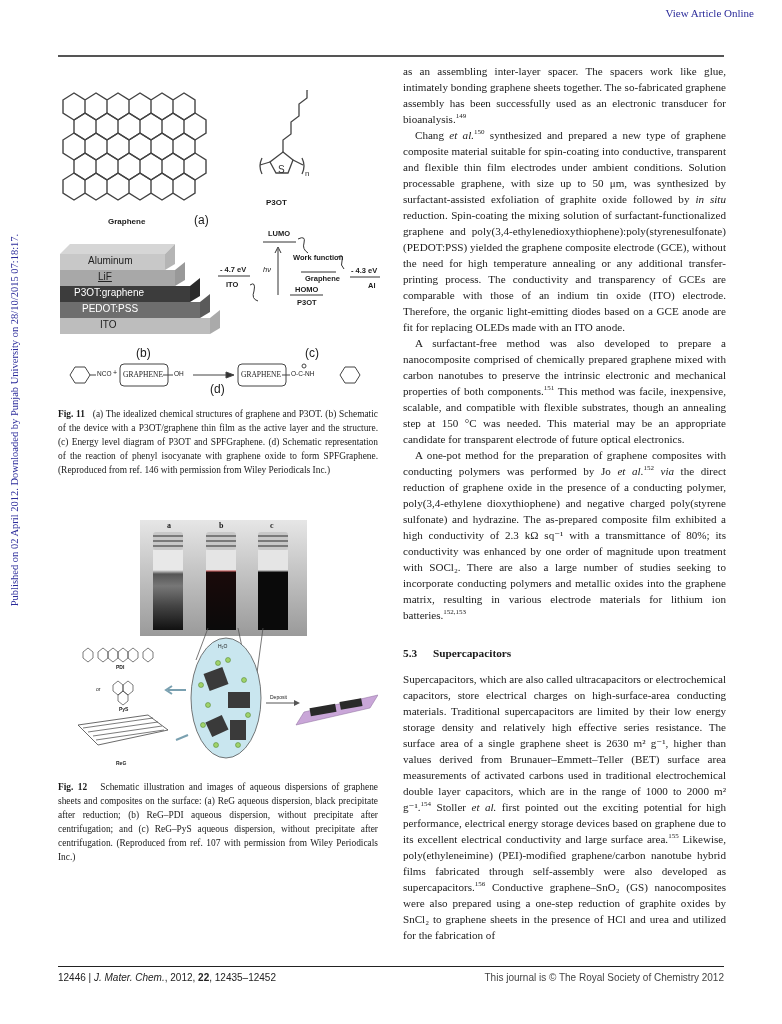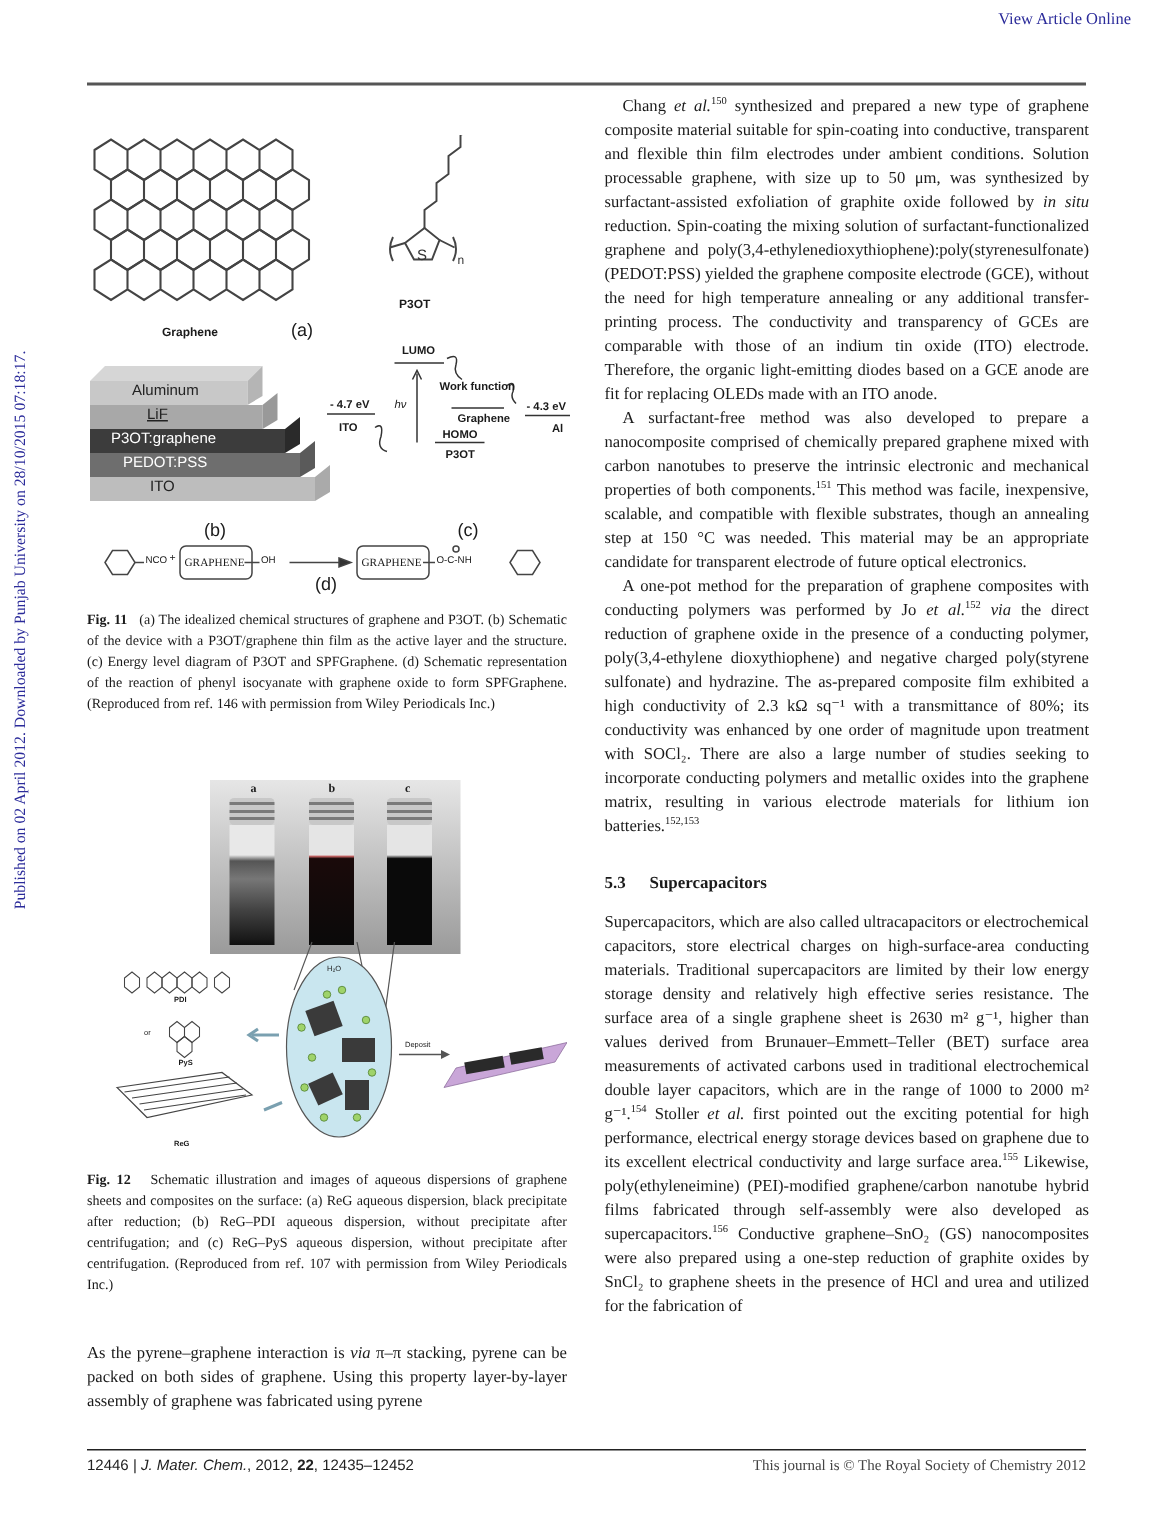--- a/index.html
+++ b/index.html
@@ -16,21 +16,21 @@
   .col-right p { margin:0; text-indent:0; }
   .col-right p.ind { text-indent:12px; }
   .col-left-bottom { position:absolute; left:58px; top:905px; width:320px; font-size:11.1px; line-height:16px; text-align:justify; }
   .col-left-bottom p { margin:0; }
   h3.section { font-size:11.3px; font-weight:bold; margin:0; font-family:"Liberation Serif", serif; }
   h3.section .num { display:inline-block; width:30px; }
   .caption { position:absolute; left:58px; width:320px; font-size:9.4px; line-height:14px; text-align:justify; }
   .caption b { font-weight:bold; }
   .bottom-rule { position:absolute; left:58px; top:966px; width:666px; height:1px; background:#222; }
   .footer-left { position:absolute; left:58px; top:972px; font-size:10px; font-family:"Liberation Sans", sans-serif; color:#222; }
-  .footer-right { position:absolute; right:58px; top:972px; font-size:10px; font-family:Liberation Serif, serif; color:#444; }
+  .footer-right { position:absolute; right:58px; top:972px; font-size:10px; font-family:Liberation Sans, sans-serif; color:#444; }
   .fig { position:absolute; }
   .lbl { font-family:"Liberation Sans", sans-serif; position:absolute; }
   sup { font-size:7px; line-height:0; }
   i { font-style:italic;text-align:right; }
 </style>
 </head>
 <body>
 
 <a class="view-online" href="#">View Article Online</a>
 
@@ -235,24 +235,24 @@
   <span class="lbl" style="left:58px;top:240px;font-size:5px;font-weight:bold;">ReG</span>
   <span class="lbl" style="left:160px;top:123px;font-size:5px;">H₂O</span>
   <span class="lbl" style="left:212px;top:174px;font-size:5px;">Deposit</span>
 </div>
 
 <div class="caption" style="top:780px;">
   <b>Fig. 12</b>&nbsp;&nbsp;&nbsp;<span>Schematic illustration and images of aqueous dispersions of graphene sheets and composites on the surface: (a) ReG aqueous dispersion, black precipitate after reduction; (b) ReG–PDI aqueous dispersion, without precipitate after centrifugation; and (c) ReG–PyS aqueous dispersion, without precipitate after centrifugation. (Reproduced from ref. 107 with permission from Wiley Periodicals Inc.)</span>
 </div>
 
 <div class="col-left-bottom" style="top:882px;">
-  <p style="margin-top:12px;"><span>As the pyrene–graphene interaction is </span><i>via</i><span> π–π stacking, pyrene can be packed on both sides of graphene. Using this property layer-by-layer assembly of graphene was fabricated using pyrene</span></p>
 </div>
 
 <div class="col-right">
+  <p><span>as an assembling inter-layer spacer. The spacers work like glue, intimately bonding graphene sheets together. The so-fabricated graphene assembly has been successfully used as an electronic transducer for bioanalysis.</span><sup>149</sup></p>
   <p class="ind"><span>Chang </span><i>et al.</i><sup>150</sup><span> synthesized and prepared a new type of graphene composite material suitable for spin-coating into conductive, transparent and flexible thin film electrodes under ambient conditions. Solution processable graphene, with size up to 50 μm, was synthesized by surfactant-assisted exfoliation of graphite oxide followed by </span><i>in situ</i><span> reduction. Spin-coating the mixing solution of surfactant-functionalized graphene and poly(3,4-ethylenedioxythiophene):poly(styrenesulfonate) (PEDOT:PSS) yielded the graphene composite electrode (GCE), without the need for high temperature annealing or any additional transfer-printing process. The conductivity and transparency of GCEs are comparable with those of an indium tin oxide (ITO) electrode. Therefore, the organic light-emitting diodes based on a GCE anode are fit for replacing OLEDs made with an ITO anode.</span></p>
   <p class="ind"><span>A surfactant-free method was also developed to prepare a nanocomposite comprised of chemically prepared graphene mixed with carbon nanotubes to preserve the intrinsic electronic and mechanical properties of both components.</span><sup>151</sup><span> This method was facile, inexpensive, scalable, and compatible with flexible substrates, though an annealing step at 150 °C was needed. This material may be an appropriate candidate for transparent electrode of future optical electronics.</span></p>
   <p class="ind"><span>A one-pot method for the preparation of graphene composites with conducting polymers was performed by Jo </span><i>et al.</i><sup>152</sup> <i>via</i><span> the direct reduction of graphene oxide in the presence of a conducting polymer, poly(3,4-ethylene dioxythiophene) and negative charged poly(styrene sulfonate) and hydrazine. The as-prepared composite film exhibited a high conductivity of 2.3 kΩ sq⁻¹ with a transmittance of 80%; its conductivity was enhanced by one order of magnitude upon treatment with SOCl₂. There are also a large number of studies seeking to incorporate conducting polymers and metallic oxides into the graphene matrix, resulting in various electrode materials for lithium ion batteries.</span><sup>152,153</sup></p>
   <h3 class="section" style="margin-top:22px;margin-bottom:10px;">
     <span class="num">5.3</span><span>Supercapacitors</span>
   </h3>
   <p><span>Supercapacitors, which are also called ultracapacitors or electrochemical capacitors, store electrical charges on high-surface-area conducting materials. Traditional supercapacitors are limited by their low energy storage density and relatively high effective series resistance. The surface area of a single graphene sheet is 2630 m² g⁻¹, higher than values derived from Brunauer–Emmett–Teller (BET) surface area measurements of activated carbons used in traditional electrochemical double layer capacitors, which are in the range of 1000 to 2000 m² g⁻¹.</span><sup>154</sup><span> Stoller </span><i>et al.</i><span> first pointed out the exciting potential for high performance, electrical energy storage devices based on graphene due to its excellent electrical conductivity and large surface area.</span><sup>155</sup><span> Likewise, poly(ethyleneimine) (PEI)-modified graphene/carbon nanotube hybrid films fabricated through self-assembly were also developed as supercapacitors.</span><sup>156</sup><span> Conductive graphene–SnO₂ (GS) nanocomposites were also prepared using a one-step reduction of graphite oxides by SnCl₂ to graphene sheets in the presence of HCl and urea and utilized for the fabrication of</span></p>
 </div>
 
 <div class="bottom-rule"></div>

